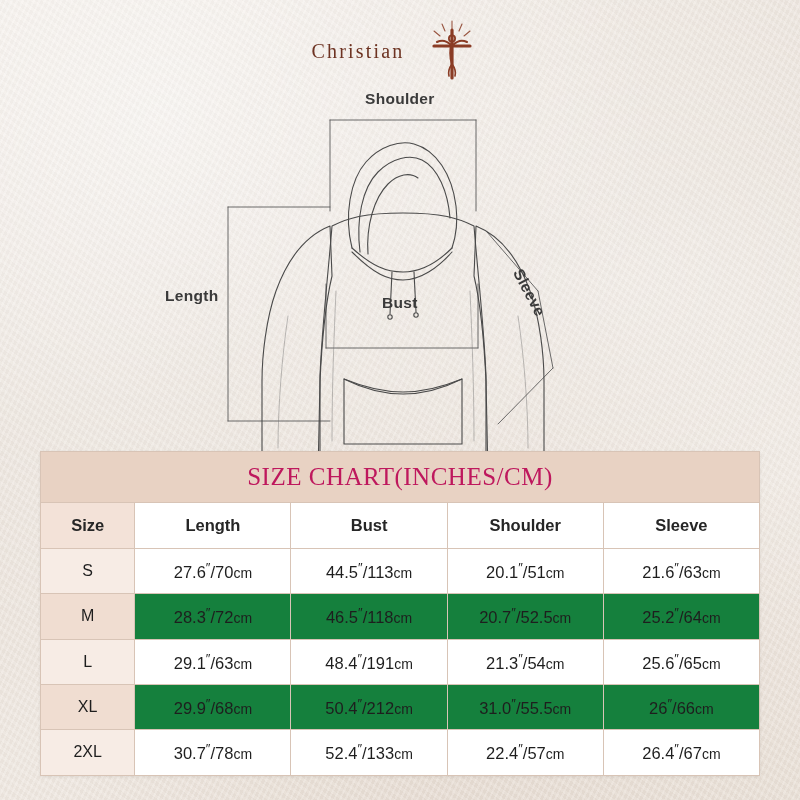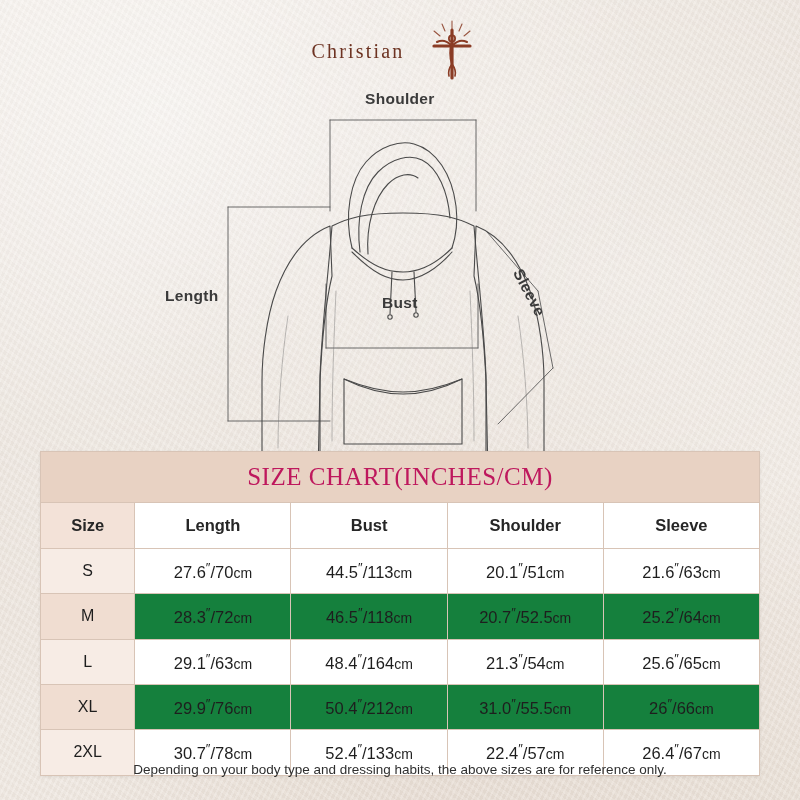--- a/index.html
+++ b/index.html
@@ -294,38 +294,37 @@
         <td class="size-cell">M</td>
         <td class="val"><span class="in">28.3</span><span class="q">″</span><span class="in">/</span><span class="in">72</span><span class="cm">cm</span></td>
         <td class="val"><span class="in">46.5</span><span class="q">″</span><span class="in">/</span><span class="in">118</span><span class="cm">cm</span></td>
         <td class="val"><span class="in">20.7</span><span class="q">″</span><span class="in">/</span><span class="in">52.5</span><span class="cm">cm</span></td>
         <td class="val"><span class="in">25.2</span><span class="q">″</span><span class="in">/</span><span class="in">64</span><span class="cm">cm</span></td>
       </tr>
 
       <tr>
         <td class="size-cell">L</td>
         <td class="val"><span class="in">29.1</span><span class="q">″</span><span class="in">/</span><span class="in">63</span><span class="cm">cm</span></td>
-        <td class="val"><span class="in">48.4</span><span class="q">″</span><span class="in">/</span><span class="in">164</span><span class="cm">cm</span></td>
+        <td class="val"><span class="in">48.4</span><span class="q">″</span><span class="in">/</span><span class="in">191</span><span class="cm">cm</span></td>
         <td class="val"><span class="in">21.3</span><span class="q">″</span><span class="in">/</span><span class="in">54</span><span class="cm">cm</span></td>
         <td class="val"><span class="in">25.6</span><span class="q">″</span><span class="in">/</span><span class="in">65</span><span class="cm">cm</span></td>
       </tr>
 
       <tr class="alt">
         <td class="size-cell">XL</td>
-        <td class="val"><span class="in">29.9</span><span class="q">″</span><span class="in">/</span><span class="in">76</span><span class="cm">cm</span></td>
+        <td class="val"><span class="in">29.9</span><span class="q">″</span><span class="in">/</span><span class="in">68</span><span class="cm">cm</span></td>
         <td class="val"><span class="in">50.4</span><span class="q">″</span><span class="in">/</span><span class="in">212</span><span class="cm">cm</span></td>
         <td class="val"><span class="in">31.0</span><span class="q">″</span><span class="in">/</span><span class="in">55.5</span><span class="cm">cm</span></td>
         <td class="val"><span class="in">26</span><span class="q">″</span><span class="in">/</span><span class="in">66</span><span class="cm">cm</span></td>
       </tr>
 
       <tr>
         <td class="size-cell">2XL</td>
         <td class="val"><span class="in">30.7</span><span class="q">″</span><span class="in">/</span><span class="in">78</span><span class="cm">cm</span></td>
         <td class="val"><span class="in">52.4</span><span class="q">″</span><span class="in">/</span><span class="in">133</span><span class="cm">cm</span></td>
         <td class="val"><span class="in">22.4</span><span class="q">″</span><span class="in">/</span><span class="in">57</span><span class="cm">cm</span></td>
         <td class="val"><span class="in">26.4</span><span class="q">″</span><span class="in">/</span><span class="in">67</span><span class="cm">cm</span></td>
       </tr>
     </tbody>
   </table>
 
-  <div class="footnote">Depending on your body type and dressing habits, the above sizes are for reference only.</div>
 
 </div>
 
 </body></html>

